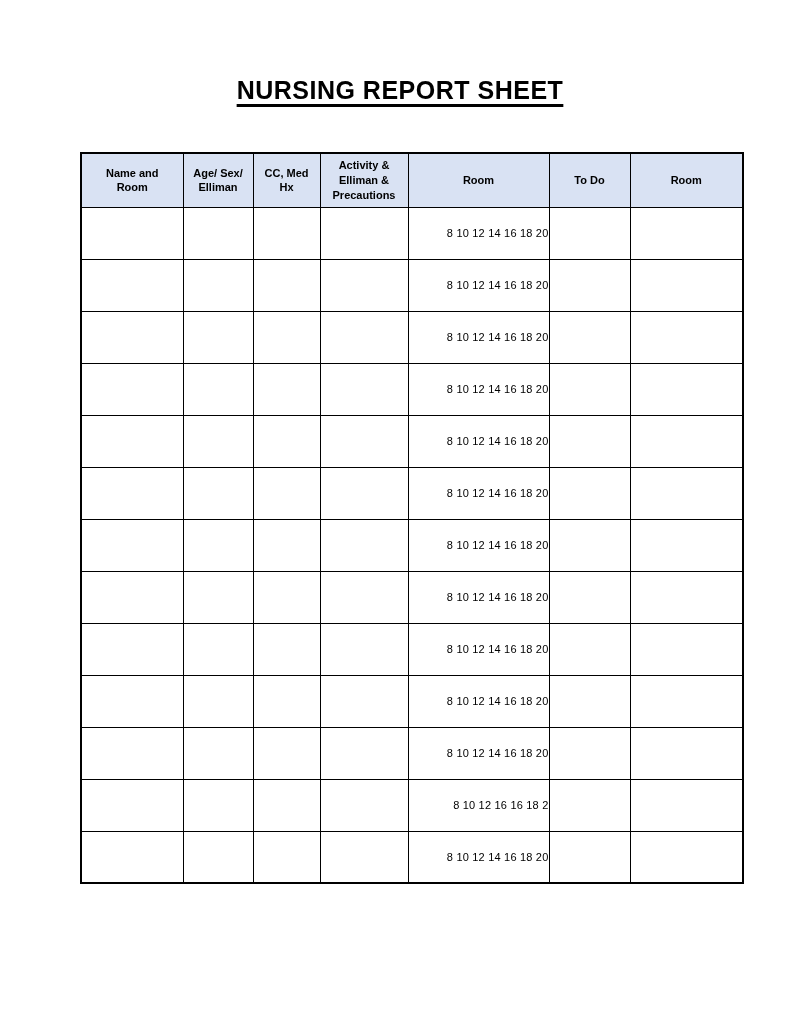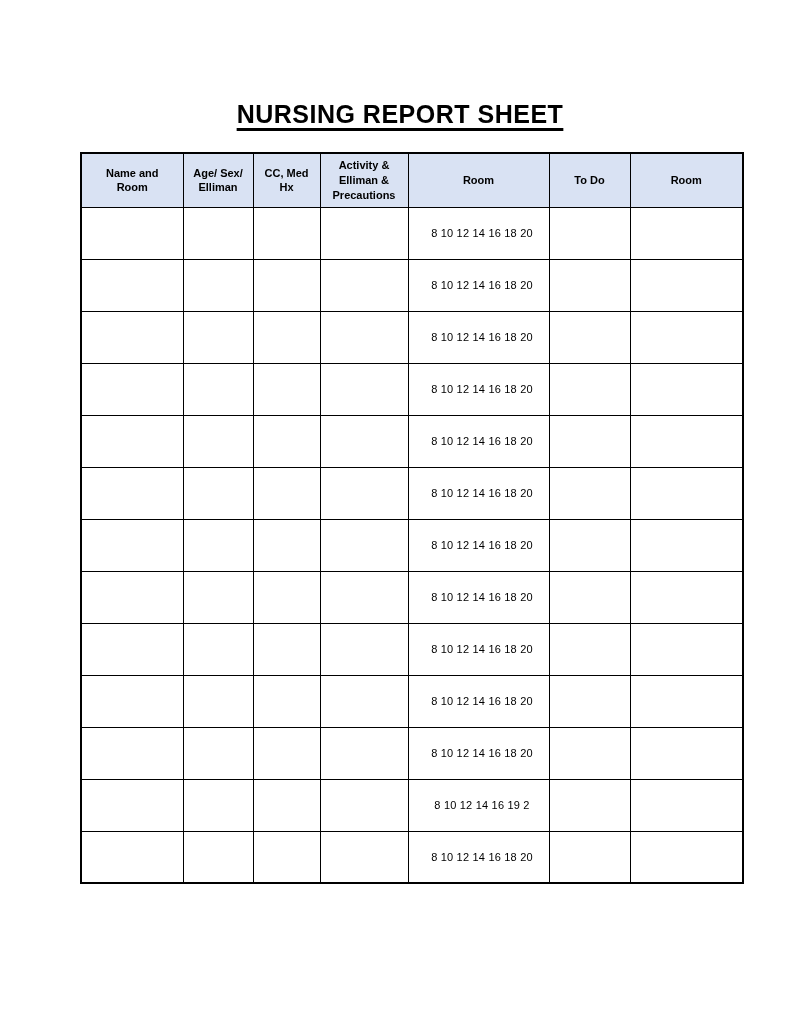--- a/index.html
+++ b/index.html
@@ -17,21 +17,21 @@
   .page {
     position: relative;
     width: 800px;
     height: 1035px;
     margin: 0 auto;
     background: var(--page-bg);
     overflow: hidden;
   }
   .title {
     position: absolute;
-    top: 100px;
+    top: 76px;
     left: 0;
     width: 100%;
     text-align: center;
     font-size: 25px;
     font-weight: bold;
     letter-spacing: 0.5px;
     color: var(--text-color);
     text-decoration: underline;
     text-decoration-thickness: 2.5px;
     text-underline-offset: 5px;
@@ -57,21 +57,21 @@
     height: 54px;
     font-weight: bold;
     text-align: center;
     white-space: pre-line;
     line-height: 1.32;
     padding: 2px 3px;
   }
   .report-table tbody tr { height: 52px; }
   .report-table tbody td { background: #ffffff; }
   .report-table td.meds-cell {
-    text-align: center;
+    text-align: right;
     padding-left: 7px;
     font-weight: normal;
     letter-spacing: 0.2px;
   }
 </style>
 </head>
 <body>
 
 <div class="page">
 
@@ -201,21 +201,21 @@
         <td></td>
         <td class="meds-cell">8 10 12 14 16 18 20</td>
         <td></td>
         <td></td>
       </tr>
       <tr>
         <td></td>
         <td></td>
         <td></td>
         <td></td>
-        <td class="meds-cell">8 10 12 14 16 19 2</td>
+        <td class="meds-cell">8 10 12 16 16 18 2</td>
         <td></td>
         <td></td>
       </tr>
       <tr>
         <td></td>
         <td></td>
         <td></td>
         <td></td>
         <td class="meds-cell">8 10 12 14 16 18 20</td>
         <td></td>

